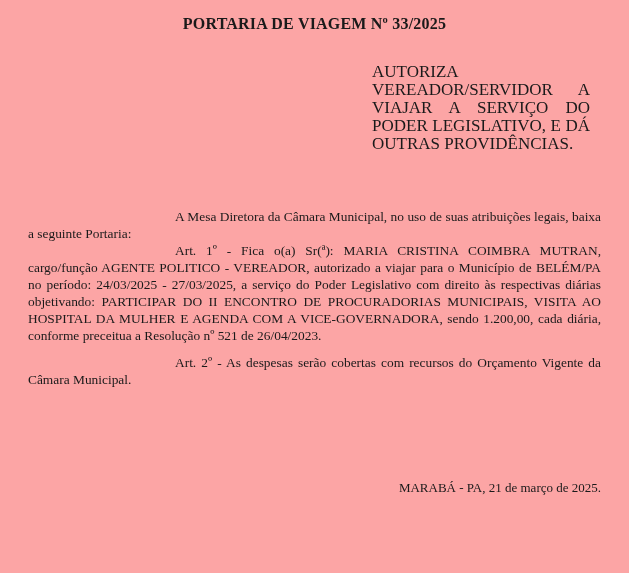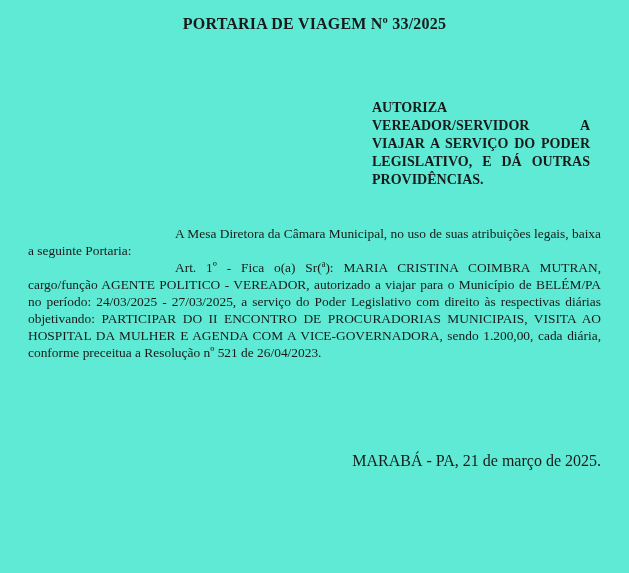--- a/index.html
+++ b/index.html
@@ -5,70 +5,71 @@
   html, body {
     margin: 0;
     padding: 0;
     background: #ffffff;
   }
   .page {
     position: relative;
     width: 629px;
     height: 573px;
     box-sizing: border-box;
-    background: #5eead4;
+    background: #fca5a5;
     color: #1a1a1a;
     font-family: "Liberation Serif", "DejaVu Serif", serif;
     padding: 10px 28px 0 28px;
     overflow: hidden;
   }
   .title {
     margin: 5px 0 0 0;
     font-size: 16px;
     line-height: 18px;
     font-weight: bold;
     text-align: center;
     letter-spacing: 0.2px;
   }
   .epigraph {
     width: 218px;
-    margin: 66px 11px 0 auto;
-    font-size: 14px;
+    margin: 30px 11px 0 auto;
+    font-size: 17px;
     line-height: 18px;
-    font-weight: bold;
+    font-weight: normal;
     text-align: justify;
   }
   .body-par {
     margin: 0;
     font-size: 13.4px;
     line-height: 17px;
     text-align: justify;
     text-indent: 147px;
   }
-  .preamble { margin-top: 36px; }
+  .preamble { margin-top: 55px; }
   .art-1 { }
   .art-2 { margin-top: 10px; }
   .art-3 { margin-top: 14px; }
   .dateline {
     margin: 91px 0 0 0;
-    font-size: 16px;
+    font-size: 13px;
     line-height: 17px;
     text-align: right;
   }
 </style>
 </head>
 <body>
 
 <div class="page">
 
   <h1 class="title">PORTARIA DE VIAGEM Nº 33/2025</h1>
 
   <div class="epigraph">AUTORIZA VEREADOR/SERVIDOR A VIAJAR A SERVIÇO DO PODER LEGISLATIVO, E DÁ OUTRAS PROVIDÊNCIAS.</div>
 
   <p class="body-par preamble">A Mesa Diretora da Câmara Municipal, no uso de suas atribuições legais, baixa a seguinte Portaria:</p>
 
   <p class="body-par art-1">Art. 1º - Fica o(a) Sr(ª): MARIA CRISTINA COIMBRA MUTRAN, cargo/função AGENTE POLITICO - VEREADOR, autorizado a viajar para o Município de BELÉM/PA no período: 24/03/2025 - 27/03/2025, a serviço do Poder Legislativo com direito às respectivas diárias objetivando: PARTICIPAR DO II ENCONTRO DE PROCURADORIAS MUNICIPAIS, VISITA AO HOSPITAL DA MULHER E AGENDA COM A VICE-GOVERNADORA, sendo 1.200,00, cada diária, conforme preceitua a Resolução nº 521 de 26/04/2023.</p>
 
+  <p class="body-par art-2">Art. 2º - As despesas serão cobertas com recursos do Orçamento Vigente da Câmara Municipal.</p>
 
 
   <p class="dateline">MARABÁ - PA, 21 de março de 2025.</p>
 
 </div>
 
 </body></html>

